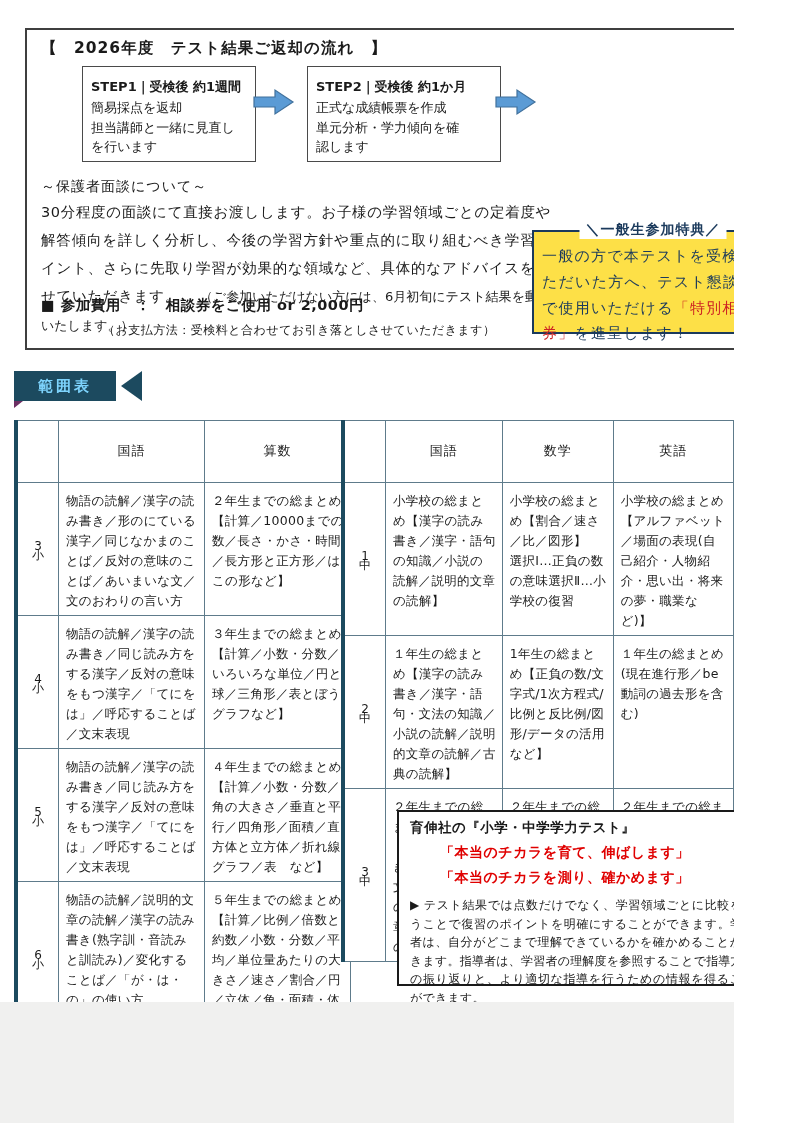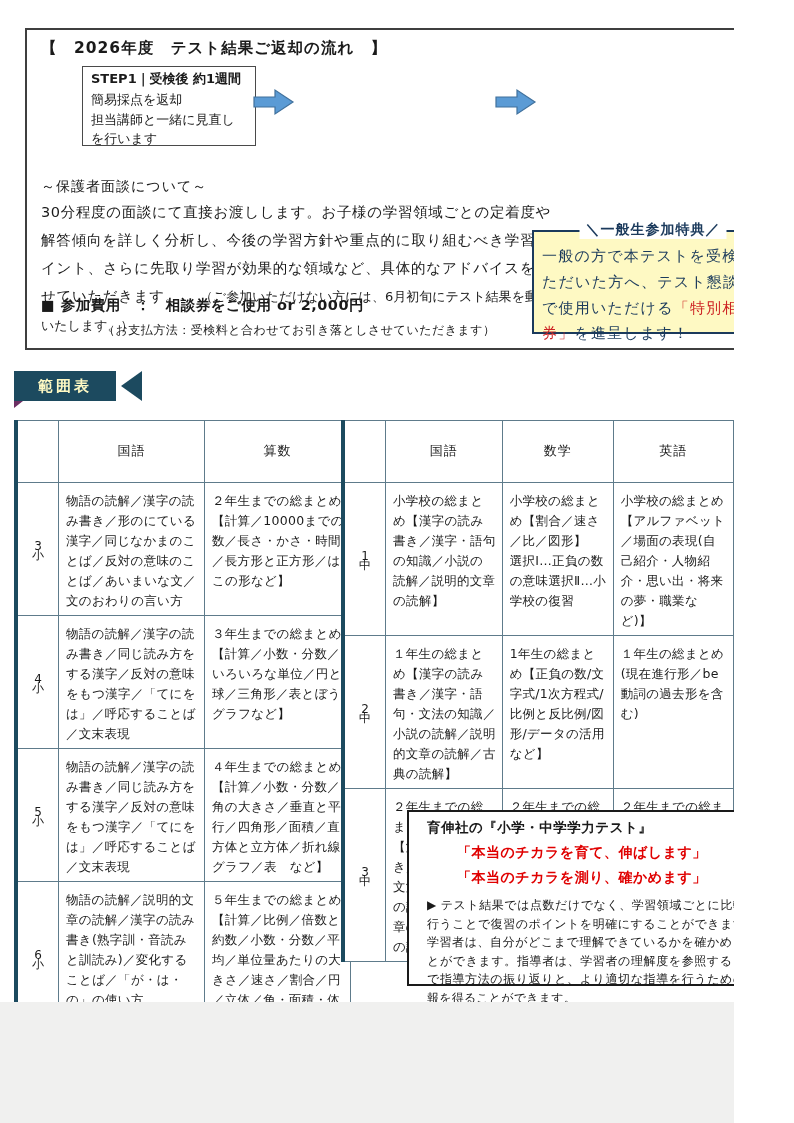--- a/index.html
+++ b/index.html
@@ -2,59 +2,59 @@
 <html><head>
 <meta charset="utf-8">
 <style>
   html,body{margin:0;padding:0;}
   body{width:794px;height:1123px;background:#ffffff;font-family:"DejaVu Sans","Liberation Sans",sans-serif;color:#1a1a1a;}
   .page{position:relative;width:734px;height:1123px;overflow:hidden;background:#fff;}
 
   
   .flow-box{position:absolute;left:25px;top:28px;width:742px;height:318px;border:2px solid #3f3f3f;background:#fff;}
   .flow-title{position:absolute;left:14px;top:8px;font-size:15.5px;font-weight:bold;letter-spacing:1px;}
-  .step-box{position:absolute;border:1px solid #4a4a4a;background:#fff;padding:3px 8px;}
+  .step-box{position:absolute;border:1px solid #4a4a4a;background:#fff;padding:11px 8px;}
   .step-title{font-size:13px;font-weight:bold;white-space:nowrap;}
   .step-body{font-size:13px;line-height:1.5;white-space:pre-line;margin-top:2px;}
   .step1{left:55px;top:36px;width:156px;height:72px;}
   .step2{left:280px;top:36px;width:176px;height:72px;}
   .step3{left:520px;top:36px;width:180px;height:72px;}
   .arrow{position:absolute;top:58px;}
   .arrow1{left:226px;} .arrow2{left:468px;}
 
   .interview-heading{position:absolute;left:14px;top:148px;font-size:14px;letter-spacing:1px;}
   .interview-body{position:absolute;left:14px;top:168px;width:510px;font-size:14.5px;line-height:28px;letter-spacing:0.6px;text-align:justify;}
   .small-note{font-size:13px;letter-spacing:0;color:#222;margin-left:20px;}
   .fee-line{position:absolute;left:14px;top:266px;font-size:14.5px;font-weight:bold;letter-spacing:0.5px;}
   .fee-line .fee-suffix{font-weight:bold;}
   .payment-note{position:absolute;left:76px;top:292px;font-size:12px;letter-spacing:0.5px;}
 
   
-  .bonus-box{position:absolute;left:505px;top:200px;width:238px;height:100px;border:2px solid #1b3a5c;background:#fef9c3;}
+  .bonus-box{position:absolute;left:505px;top:200px;width:238px;height:100px;border:2px solid #1b3a5c;background:#fde047;}
   .bonus-title{position:absolute;top:-11px;left:50%;transform:translateX(-50%);background:#fff;padding:0 6px;font-family:"DejaVu Serif","Liberation Serif",serif;font-size:14px;font-weight:bold;color:#1b3a5c;white-space:nowrap;letter-spacing:1px;}
   .bonus-body{padding:12px 10px 6px 8px;font-family:"DejaVu Serif","Liberation Serif",serif;font-size:15px;line-height:1.72;color:#1b3a5c;letter-spacing:1.2px;}
   .red-text{color:#cd2323;}
 
   
   .range-banner{position:absolute;left:14px;top:371px;display:flex;align-items:center;}
-  .banner-bar{width:102px;height:30px;background:#1c4a5f;color:#fef9c3;font-size:15px;font-weight:bold;letter-spacing:3px;display:flex;align-items:center;justify-content:center;}
+  .banner-bar{width:102px;height:30px;background:#1c4a5f;color:#7dd3fc;font-size:15px;font-weight:bold;letter-spacing:3px;display:flex;align-items:center;justify-content:center;}
   .banner-tri{width:0;height:0;margin-left:5px;border-right:21px solid #1c4a5f;border-top:15px solid transparent;border-bottom:15px solid transparent;}
   .banner-fold{position:absolute;left:14px;top:401px;width:0;height:0;border-top:7px solid #6d2f63;border-right:9px solid transparent;}
 
   
   .range-table{position:absolute;border-collapse:collapse;table-layout:fixed;background:#fff;}
   .range-table td{border:1px solid #5e7b8b;vertical-align:top;font-size:12.5px;line-height:1.6;padding:8px 6px 4px 7px;letter-spacing:0.3px;white-space:pre-line;overflow:hidden;}
   .range-table td.lbl{vertical-align:middle;text-align:center;padding:0;border-left:4px solid #1c4a5f;}
   .range-table tr.head td{vertical-align:middle;text-align:center;font-size:13px;padding:20px;letter-spacing:1px;}
   .vert{display:inline-block;writing-mode:vertical-rl;text-orientation:upright;font-size:12px;line-height:1;letter-spacing:0;}
   .elem-table{left:14px;top:420px;}
   .jr-table{left:341px;top:420px;}
 
   
-  .pub-box{position:absolute;left:407px;top:810px;width:371px;height:176px;border:2px solid #1a1a1a;background:#fff;padding:7px 18px;box-sizing:border-box;}
+  .pub-box{position:absolute;left:397px;top:810px;width:371px;height:176px;border:2px solid #1a1a1a;background:#fff;padding:7px 11px;box-sizing:border-box;}
   .pub-title{font-size:13.5px;font-weight:bold;letter-spacing:0.5px;}
   .pub-slogan{font-size:14px;font-weight:bold;color:#e00000;margin:7px 0 0 30px;letter-spacing:0.5px;}
   .pub-desc{margin-top:9px;font-size:12px;line-height:1.55;text-align:justify;letter-spacing:0.2px;}
   .pub-marker{margin-right:4px;}
 
   .bottom-band{position:absolute;left:0;top:1002px;width:794px;height:121px;background:#f0f0ef;}
 </style>
 </head>
 <body>
 
@@ -67,20 +67,26 @@
       <div class="step-title">STEP1｜受検後 約1週間</div>
       <div class="step-body">簡易採点を返却
 担当講師と一緒に見直し
 を行います</div>
     </div>
 
     <svg class="arrow arrow1" width="42" height="28" viewBox="0 0 42 28">
       <path d="M1 9 H22 V2 L40 14 L22 26 V19 H1 Z" fill="#5b9bd5" stroke="#41719c" stroke-width="1.2"></path>
     </svg>
 
+    <div class="step-box step2">
+      <div class="step-title">STEP2｜受検後 約1か月</div>
+      <div class="step-body">正式な成績帳票を作成
+単元分析・学力傾向を確
+認します</div>
+    </div>
 
     <svg class="arrow arrow2" width="42" height="28" viewBox="0 0 42 28">
       <path d="M1 9 H22 V2 L40 14 L22 26 V19 H1 Z" fill="#5b9bd5" stroke="#41719c" stroke-width="1.2"></path>
     </svg>
 
 
     <div class="interview-heading">～保護者面談について～</div>
     <div class="interview-body"><span>30分程度の面談にて直接お渡しします。お子様の学習領域ごとの定着度や解答傾向を詳しく分析し、今後の学習方針や重点的に取り組むべき学習ポイント、さらに先取り学習が効果的な領域など、具体的なアドバイスをさせていただきます。</span><span class="small-note">（ご参加いただけない方には、6月初旬にテスト結果を郵送いたします。）</span></div>
 
     <div class="fee-line"><span>■ 参加費用　：　</span><span>相談券をご使用</span><span class="fee-suffix"> or 2,000円</span></div>

